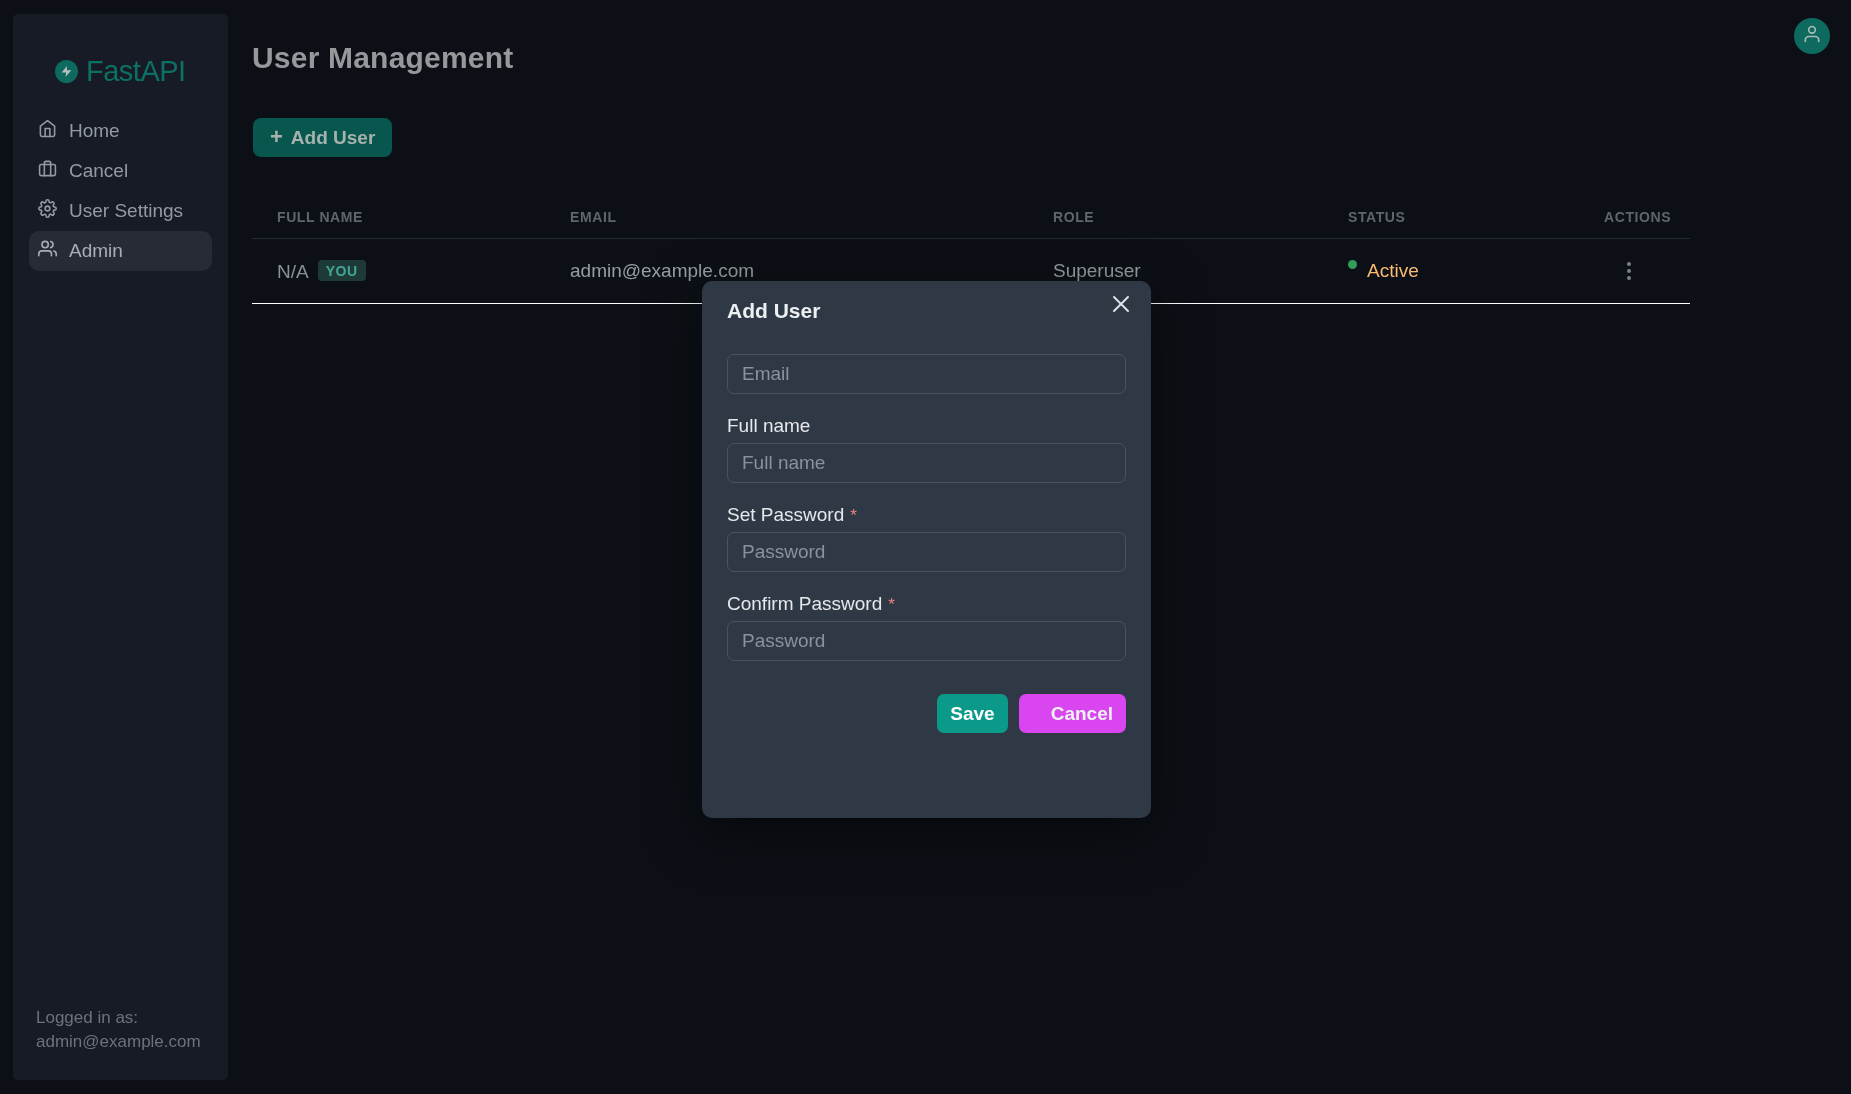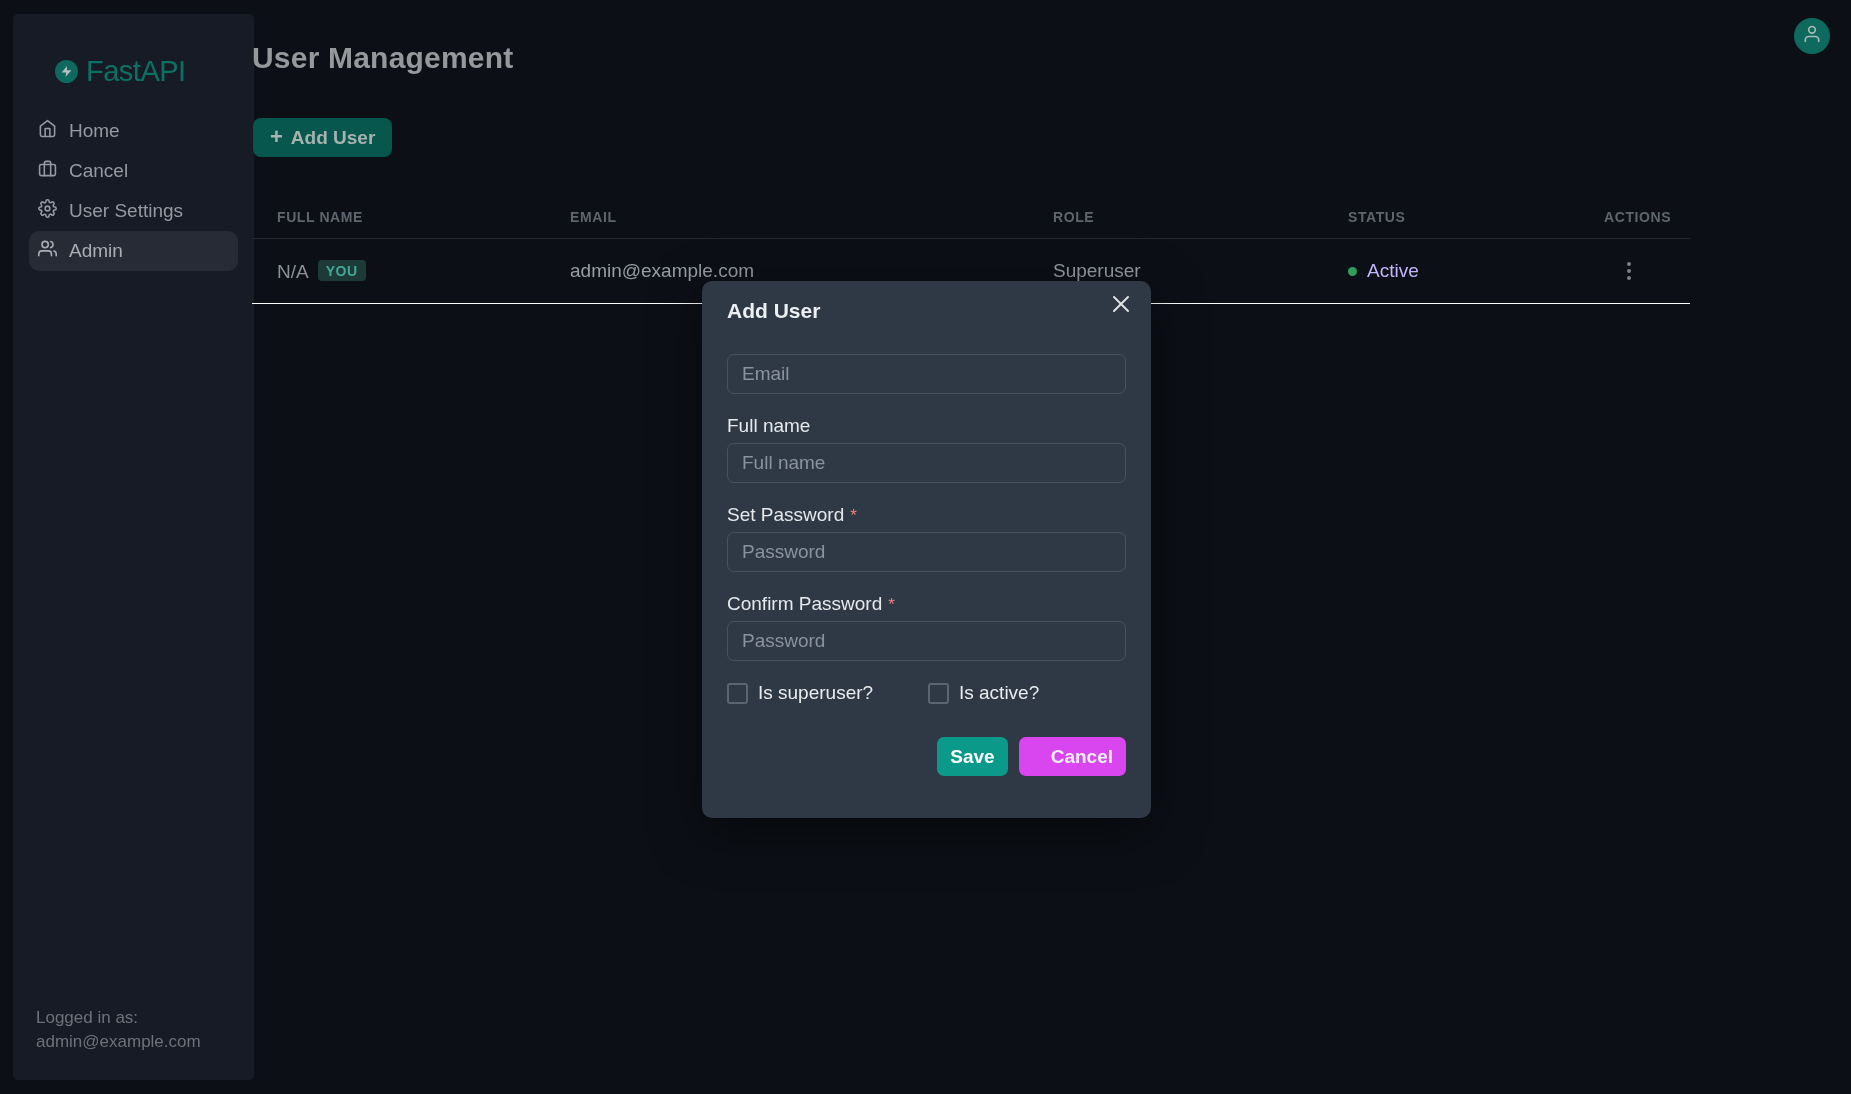--- a/index.html
+++ b/index.html
@@ -3,21 +3,21 @@
 <meta charset="utf-8">
 <style>
   html, body { margin: 0; padding: 0; background: #0c1016; }
   .app {
     position: relative; width: 1851px; height: 1094px; overflow: hidden;
     background: #0c1016; font-family: "Liberation Sans", sans-serif;
     -webkit-font-smoothing: antialiased;
   }
   
   .sidebar {
-    position: absolute; left: 13px; top: 14px; width: 241px; height: 1066px;
+    position: absolute; left: 13px; top: 14px; width: 215px; height: 1066px;
     background: #161b25; border-radius: 5px;
   }
   .logo { display: flex; align-items: center; gap: 8px; margin: 41px 0 0 42px; }
   .logo-circle {
     width: 23px; height: 23px; border-radius: 50%; background: #0e6a5f;
     display: flex; align-items: center; justify-content: center; flex: 0 0 23px;
   }
   .logo-text { font-size: 29px; font-weight: 500; color: #0d7065; letter-spacing: -0.5px; }
   .nav { margin-top: 23px; }
   .nav-item {
@@ -56,21 +56,21 @@
     letter-spacing: 0.6px; color: #5f656e;
   }
   .trow { height: 64px; border-bottom: 1px solid #ffffff; }
   .td { padding-left: 25px; font-size: 19px; color: #989da3; }
   .td.name { color: #8b9097; }
   .you-badge {
     display: inline-block; margin-left: 9px; padding: 3px 8px 2px; border-radius: 4px;
     background: #1d3a37; color: #43a697; font-size: 14px; font-weight: 700;
     letter-spacing: 0.5px; vertical-align: 2px;
   }
-  .status-cell { display: flex; align-items: center; gap: 10px; color: #c4b5fd; }
+  .status-cell { display: flex; align-items: flex-start; gap: 10px; color: #fdba74; }
   .status-dot { width: 9px; height: 9px; border-radius: 50%; background: #2f9e58; }
   .kebab {
     margin-left: 14px; width: 22px; height: 24px; display: flex; flex-direction: column;
     align-items: center; justify-content: center; gap: 3px; cursor: pointer;
     background: none; border: none; padding: 0;
   }
   .kebab span { width: 4px; height: 4px; border-radius: 50%; background: #7b8088; }
   
   .backdrop { position: absolute; inset: 0; background: rgba(0,0,0,0); }
   .modal {
@@ -237,30 +237,20 @@
       </div>
       <div class="field">
         <label class="field-label"><span>Set Password</span><span class="req">*</span></label>
         <input type="password" placeholder="Password" style="">
       </div>
       <div class="field">
         <label class="field-label"><span>Confirm Password</span><span class="req">*</span></label>
         <input type="password" placeholder="Password" style="">
       </div>
 
-      <div class="checks">
-        <div class="check-group">
-          <span class="checkbox"></span>
-          <span class="check-label">Is superuser?</span>
-        </div>
-        <div class="check-group">
-          <span class="checkbox"></span>
-          <span class="check-label">Is active?</span>
-        </div>
-      </div>
 
       <div class="modal-footer">
         <button class="btn btn-save">Save</button>
         <button class="btn btn-cancel">Cancel</button>
       </div>
     </div>
   </div>
 
 </div>
 

